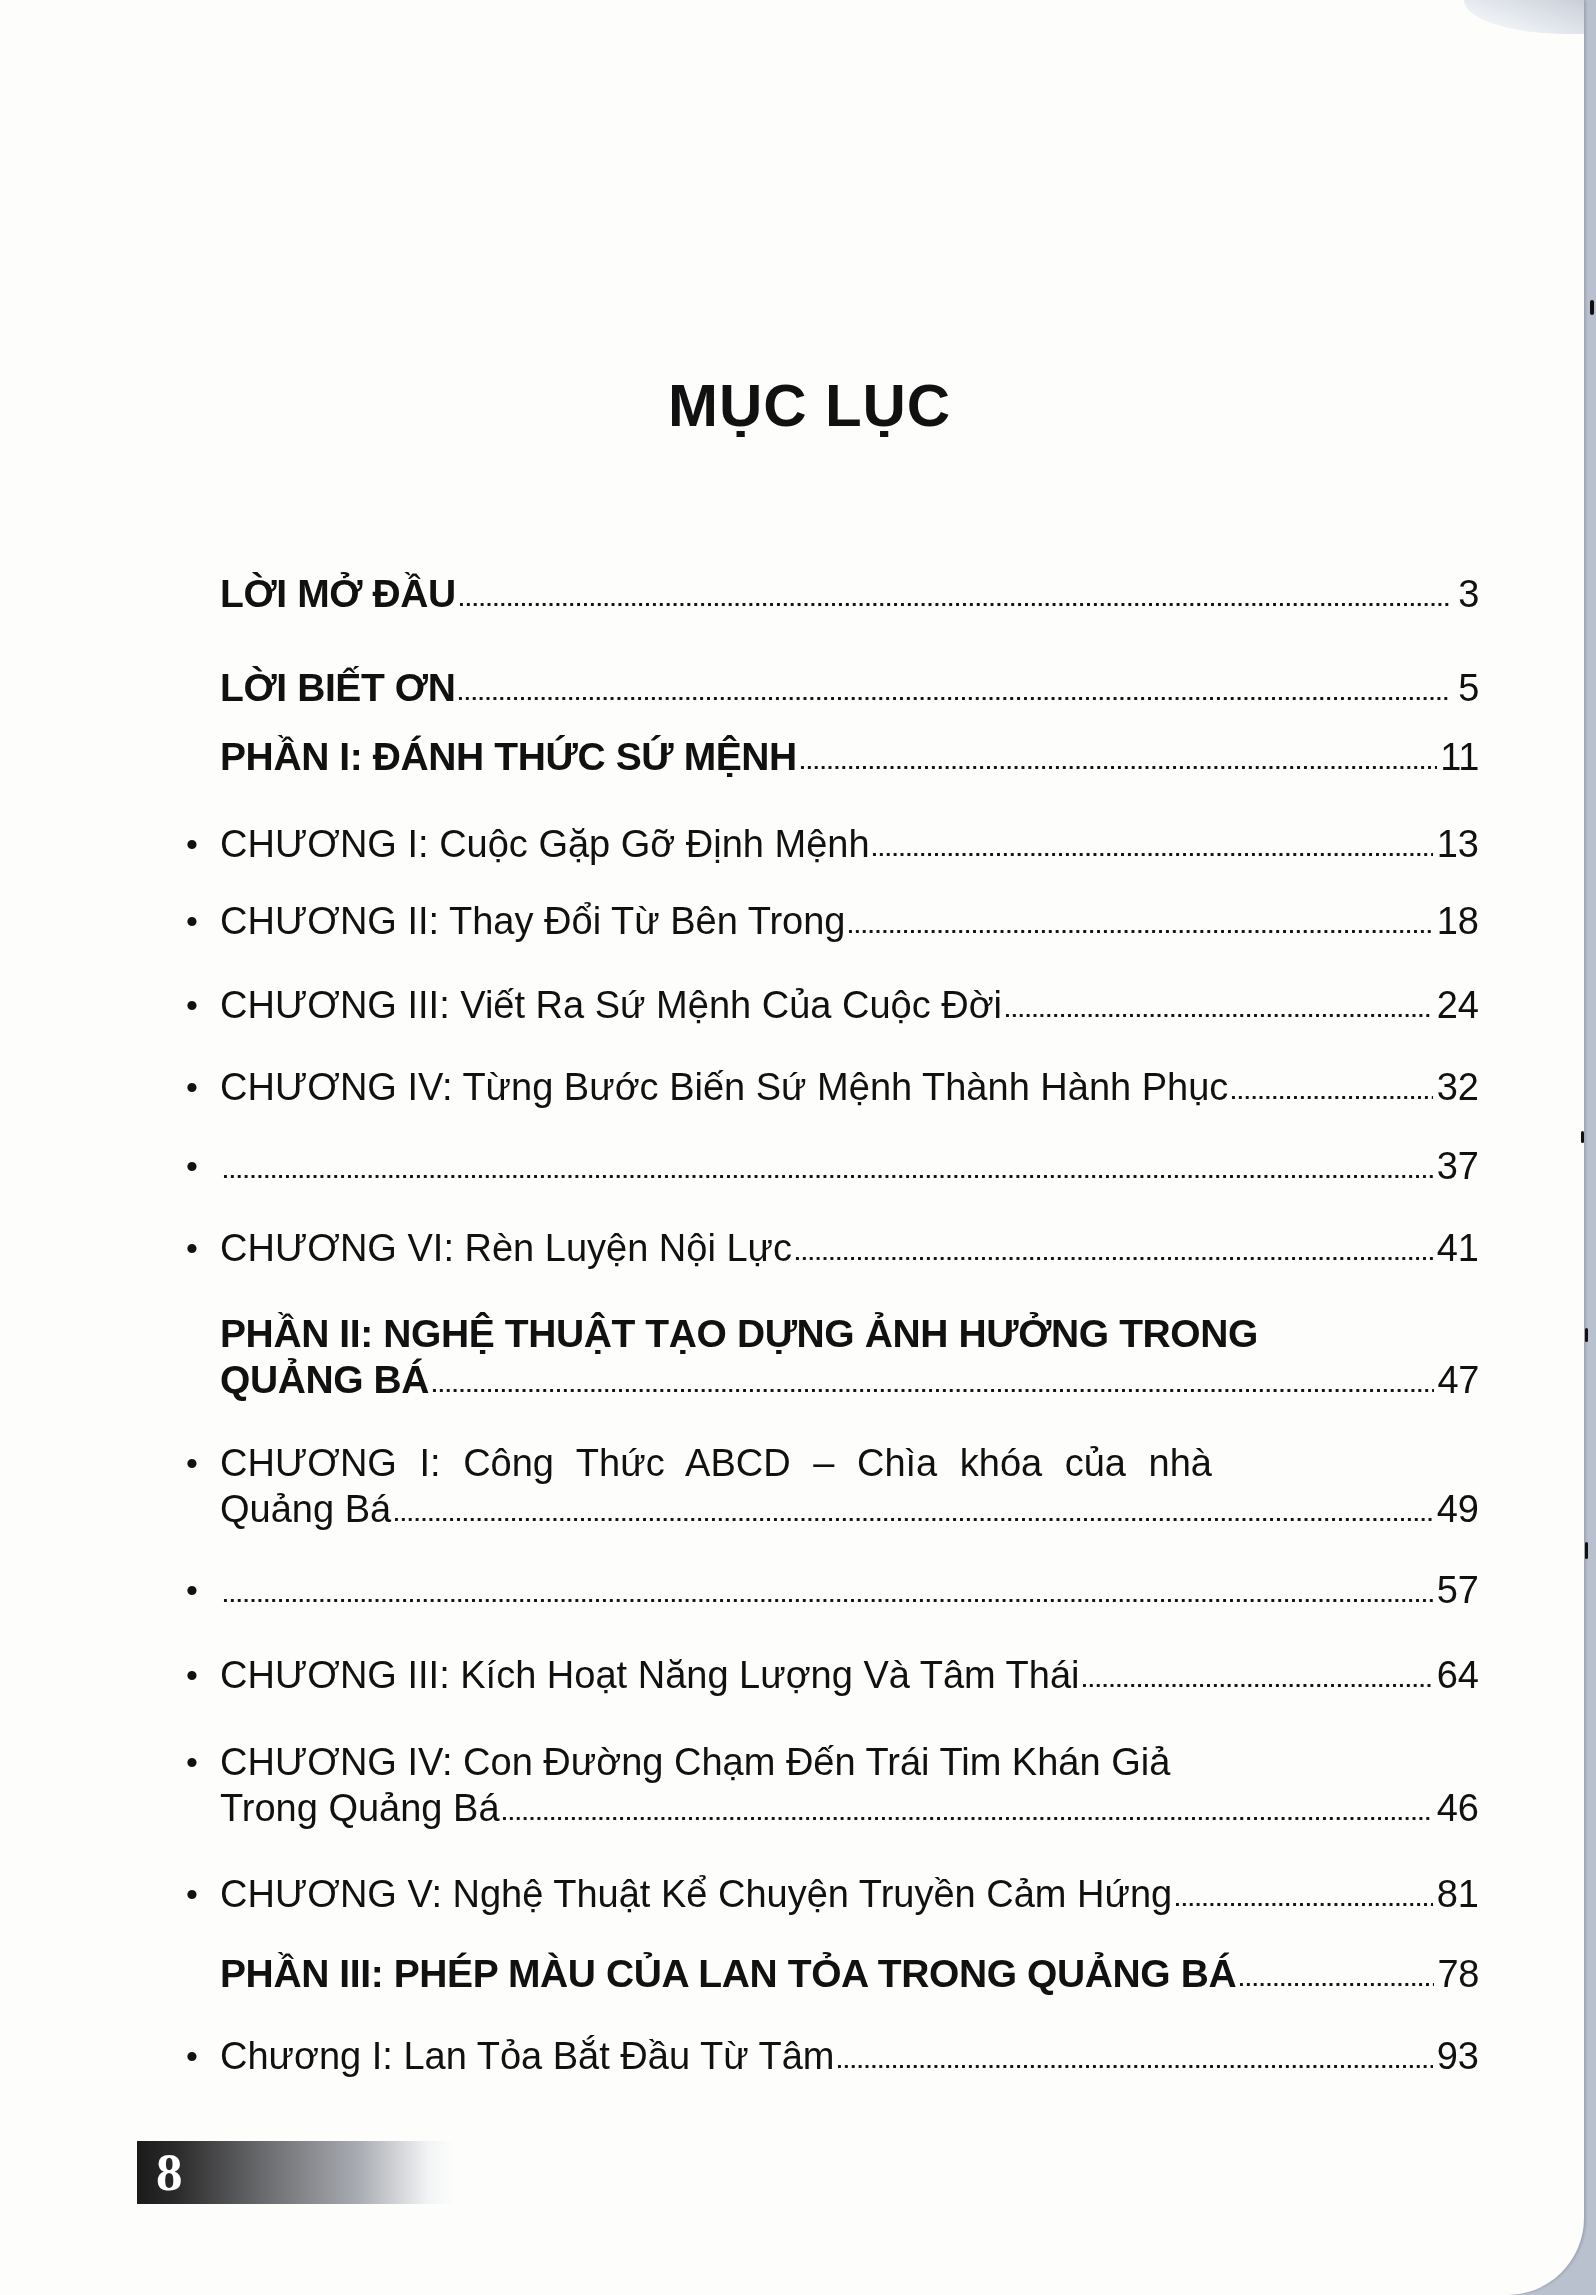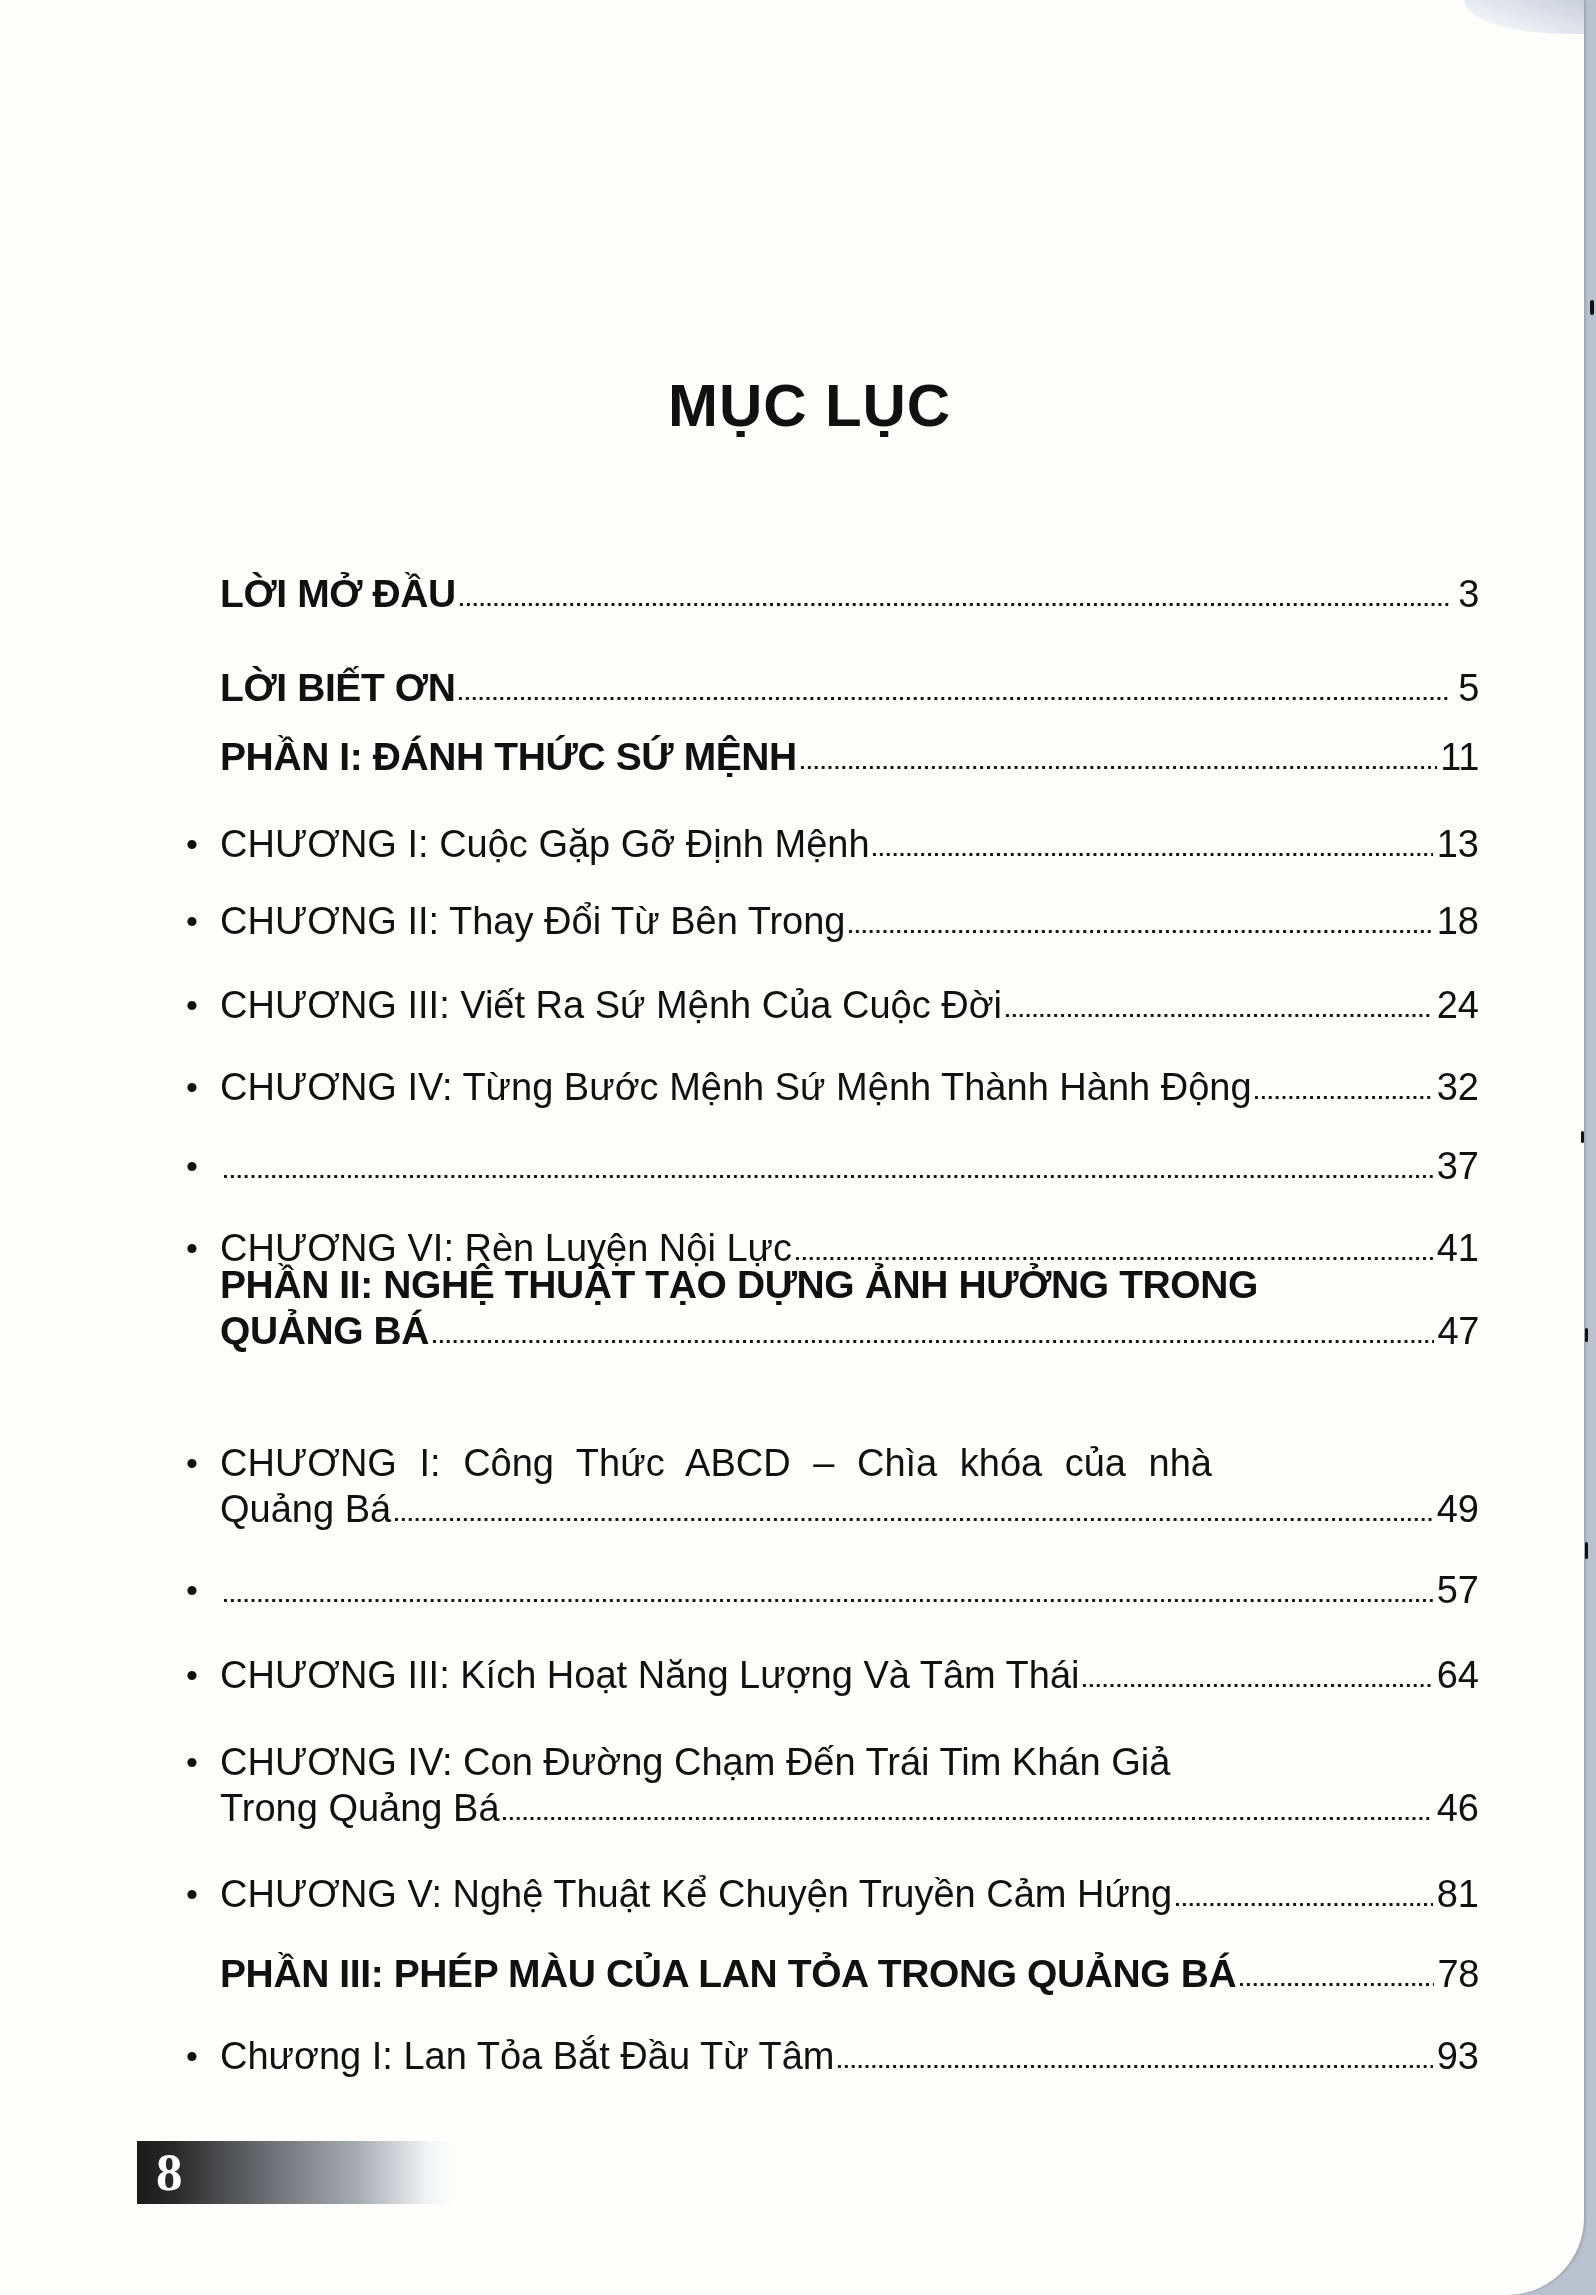--- a/index.html
+++ b/index.html
@@ -110,21 +110,21 @@
       <div class="line">
         <span class="text">CHƯƠNG III: Viết Ra Sứ Mệnh Của Cuộc Đời</span>
         <span class="leader"></span>
         <span class="num">24</span>
       </div>
     </div>
 
     <div class="row chapter" style="top:1064px">
       <span class="bullet">•</span>
       <div class="line">
-        <span class="text">CHƯƠNG IV: Từng Bước Mệnh Sứ Mệnh Thành Hành Động</span>
+        <span class="text">CHƯƠNG IV: Từng Bước Biến Sứ Mệnh Thành Hành Phục</span>
         <span class="leader"></span>
         <span class="num">32</span>
       </div>
     </div>
 
     <div class="row chapter" style="top:1143px">
       <span class="bullet">•</span>
       <div class="line">
         <span class="leader"></span>
         <span class="num">37</span>
@@ -133,21 +133,21 @@
 
     <div class="row chapter" style="top:1225px">
       <span class="bullet">•</span>
       <div class="line">
         <span class="text">CHƯƠNG VI: Rèn Luyện Nội Lực</span>
         <span class="leader"></span>
         <span class="num">41</span>
       </div>
     </div>
 
-    <div class="row heading" style="top:1262px">
+    <div class="row heading" style="top:1311px">
       <div class="first-line">PHẦN II: NGHỆ THUẬT TẠO DỰNG ẢNH HƯỞNG TRONG</div>
       <div class="line">
         <span class="text">QUẢNG BÁ</span>
         <span class="leader"></span>
         <span class="num">47</span>
       </div>
     </div>
 
     <div class="row chapter" style="top:1440px">
       <span class="bullet">•</span>

